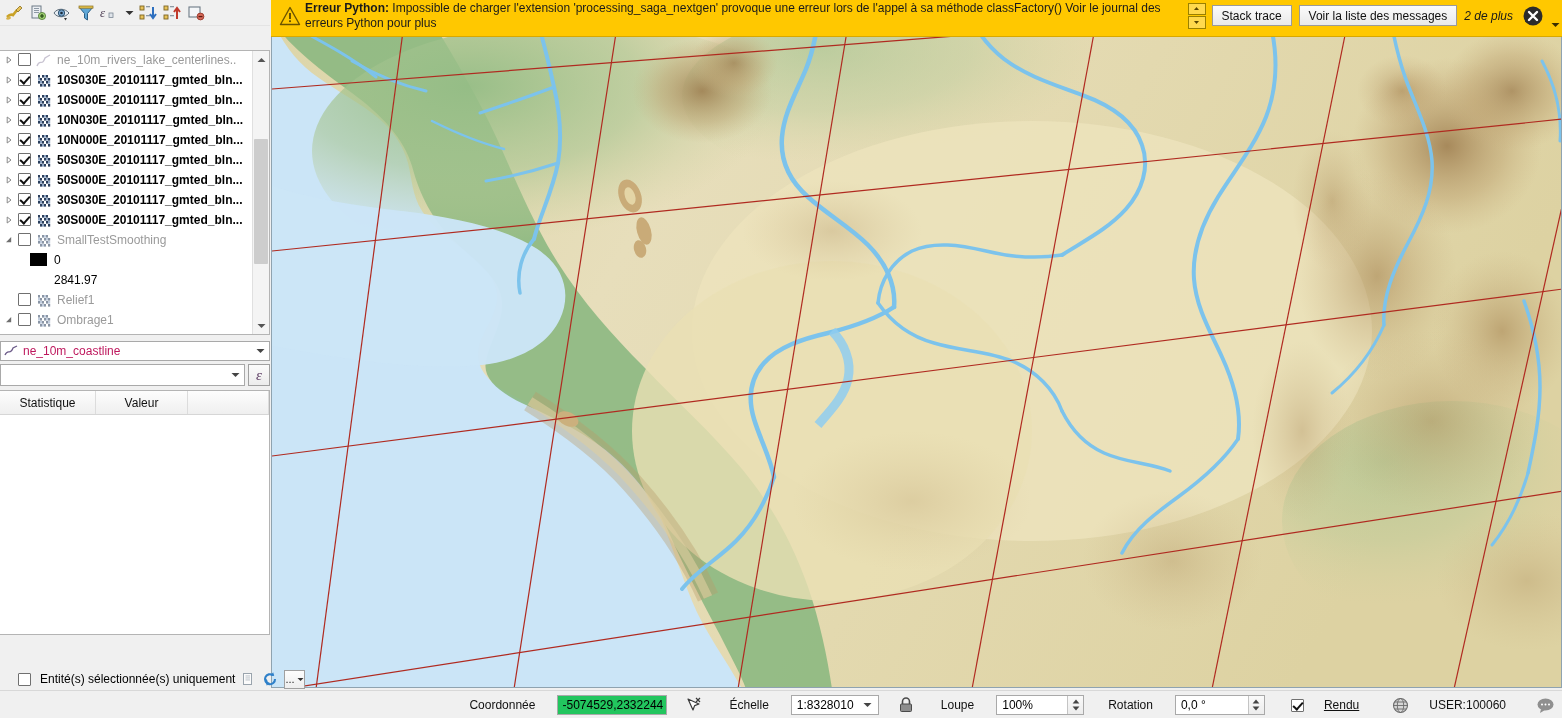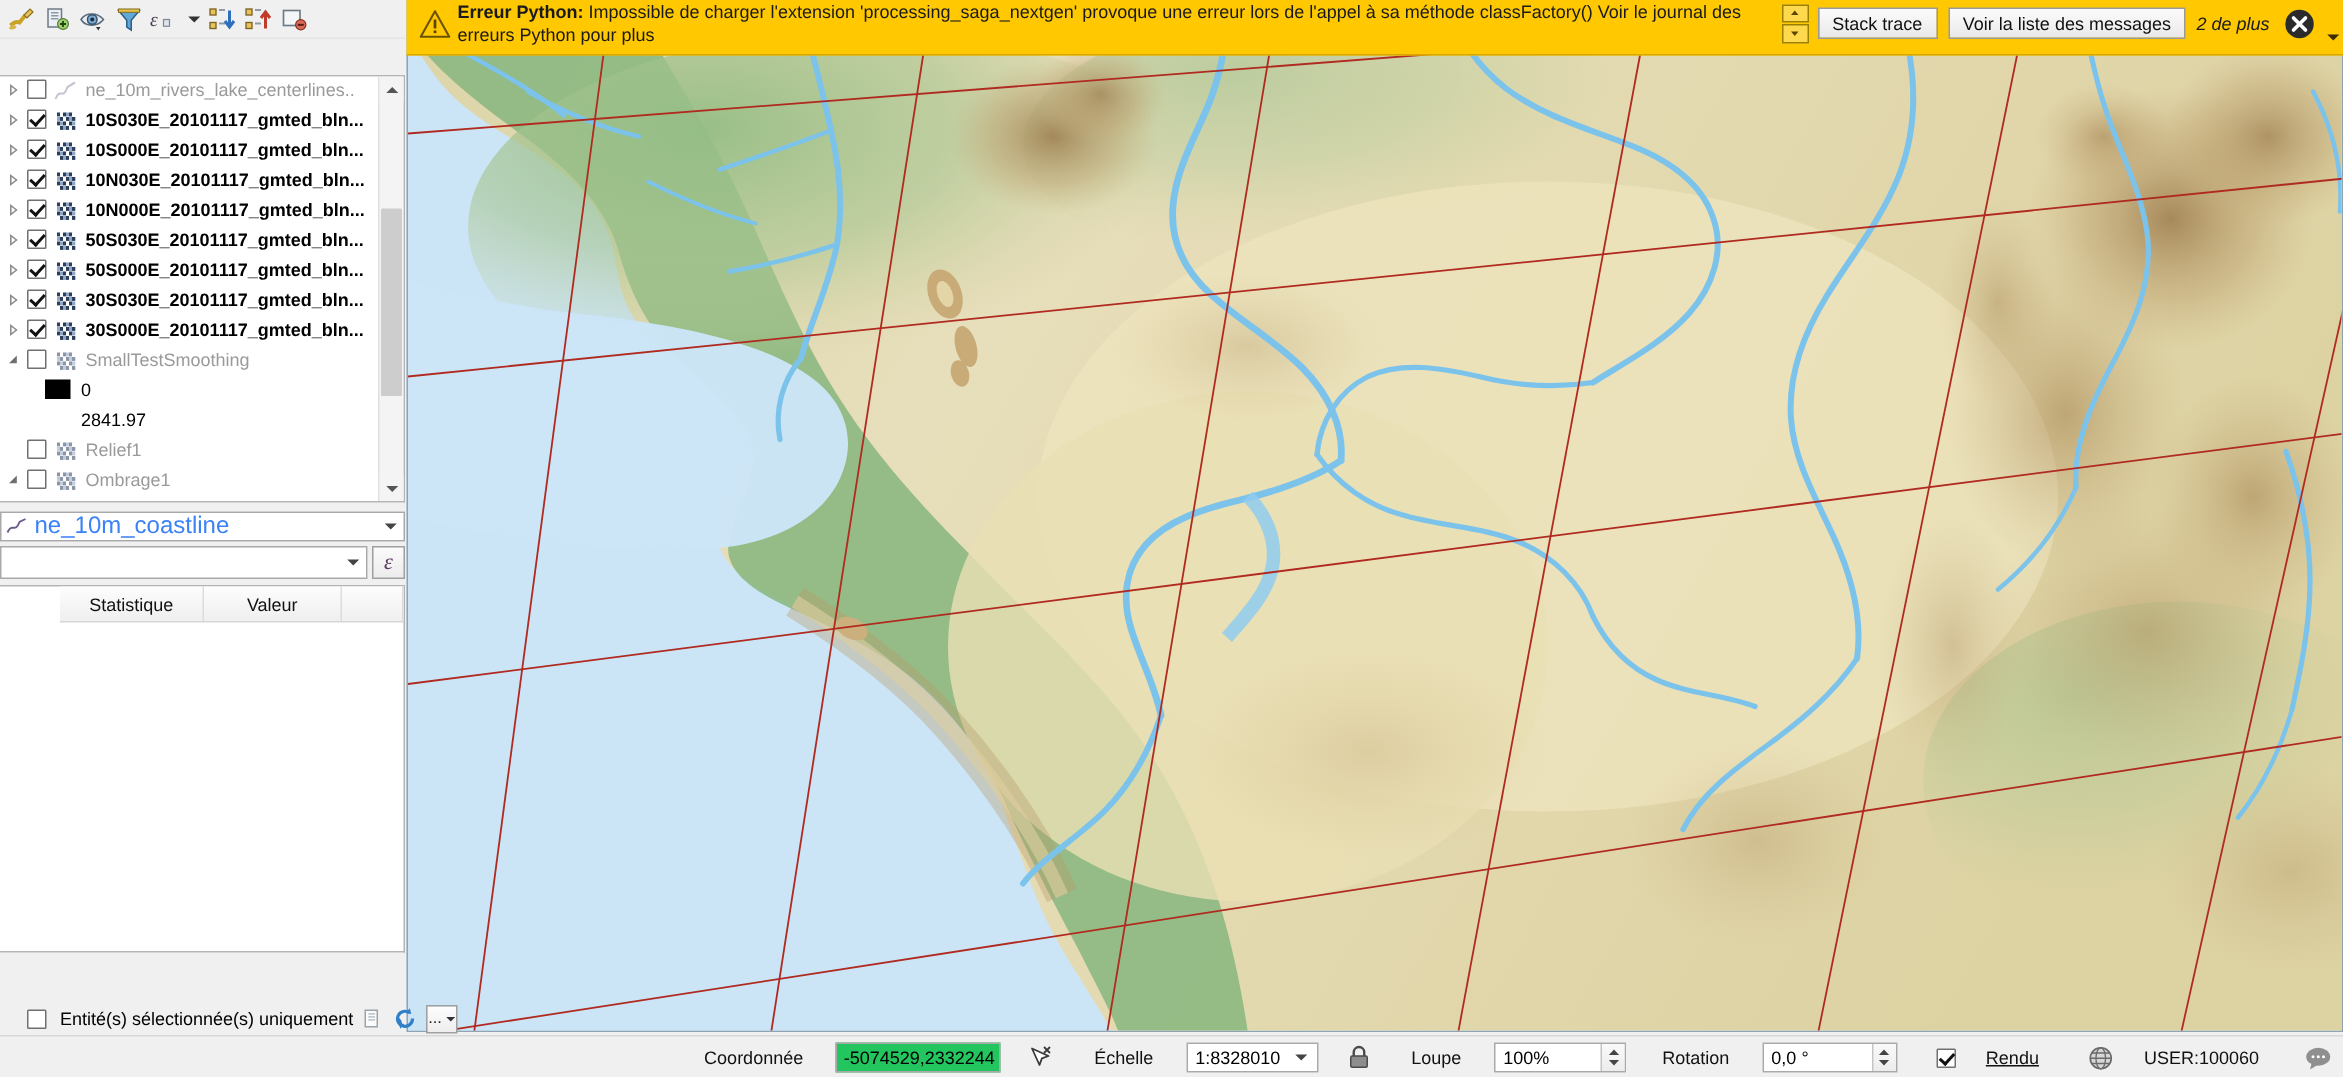--- a/index.html
+++ b/index.html
@@ -99,41 +99,41 @@
   }
 
   
   #stats-panel {
     position: absolute; left: 0; top: 338px; width: 270px; height: 330px;
   }
   .combo {
     height: 20px; background: #fff; border: 1px solid #a9a9a9;
     display: flex; align-items: center; position: relative; margin: 0;
   }
-  .combo .ctext { flex: 1; padding-left: 5px; font-size: 16px; color: #3b82f6;
+  .combo .ctext { flex: 1; padding-left: 5px; font-size: 12px; color: #be185d;
                   white-space: nowrap; overflow: hidden; }
   .combo .carrow { width: 18px; height: 100%; display:flex; align-items:center;
                    justify-content:center; }
   .combo-icon { width:14px; height:14px; margin-left:3px; flex:0 0 14px; }
 
   #stats-row2 { display: flex; align-items: center; gap: 3px; margin-top: 3px; }
   #expr-btn {
     width: 22px; height: 22px; border: 1px solid #a0a0a0; background:
       linear-gradient(to bottom,#fbfbfb,#ececec);
     display:flex;align-items:center;justify-content:center;
     font-family: "Liberation Serif", serif; font-size: 15px; font-style: italic;
     color: #5c3b63;
   }
 
   #stats-table {
     margin-top: 4px; height: 245px; background: #fff;
     border: 1px solid #b4b4b4; border-left: 0;
   }
   .sth-row { display: flex; height: 24px; background:
-      linear-gradient(to bottom,#fdfdfd,#efefef); border-bottom:1px solid #d6d6d6;margin-left:40px; }
+      linear-gradient(to bottom,#fdfdfd,#efefef); border-bottom:1px solid #d6d6d6; }
   .sth {
     display:flex;align-items:center;justify-content:center;
     font-size: 12px; color:#111; border-right: 1px solid #dcdcdc;
   }
 
   
   #sel-row {
     position: absolute; left: 0; top: 668px; width: 270px; height: 22px;
     display: flex; align-items: center; gap: 6px; padding-left: 18px;
   }

